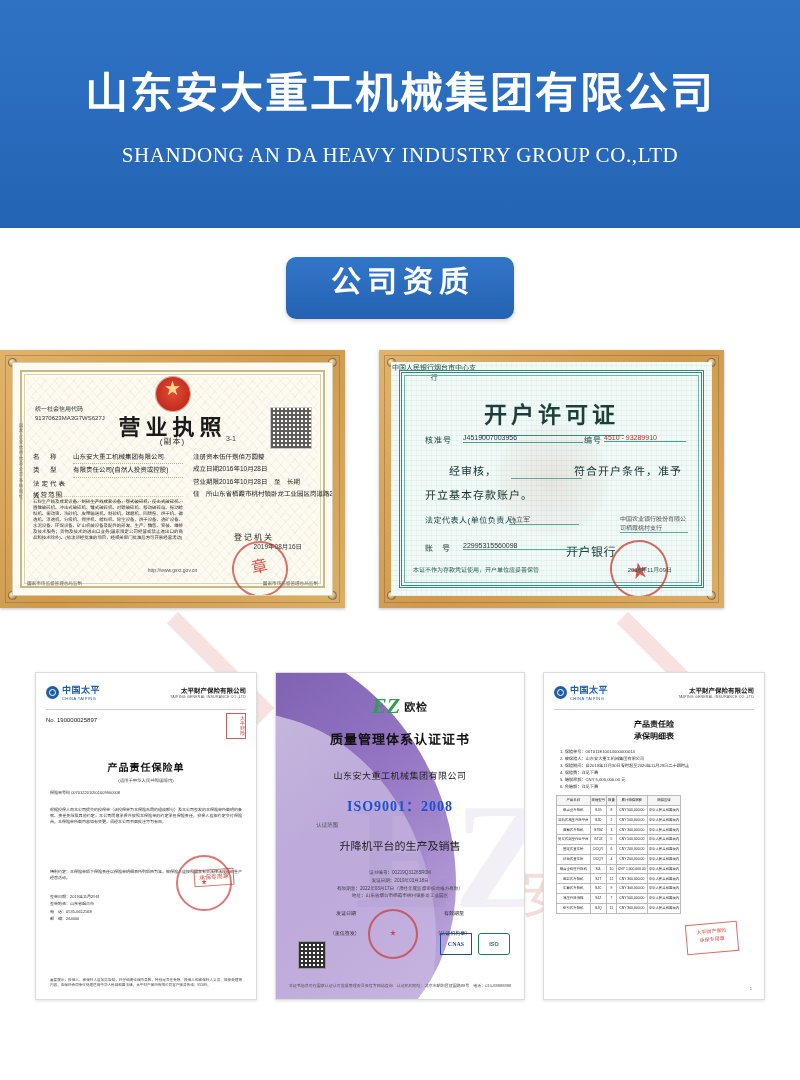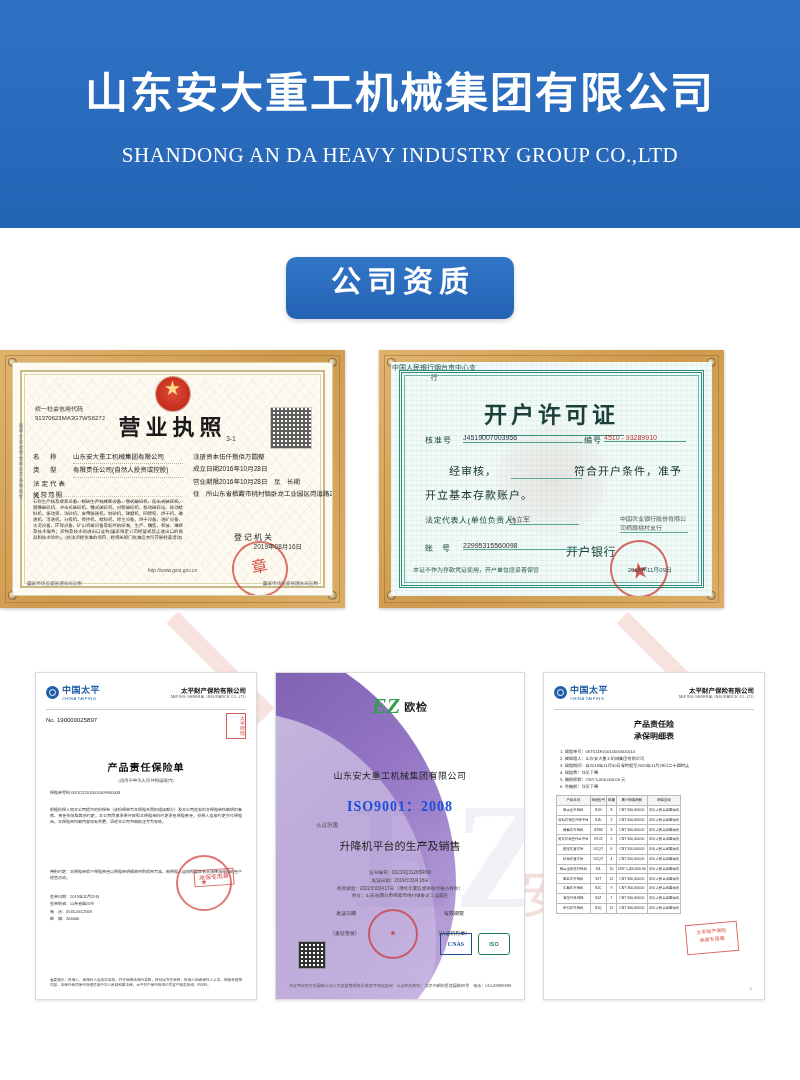--- a/index.html
+++ b/index.html
@@ -871,20 +871,21 @@
       <div class="lic-border2"></div>
       <div class="lic-guilloche"></div>
 
       <div class="lic-code">
         <div>统一社会信用代码</div>
         <div>91370623MA3G7WS627J</div>
       </div>
 
       <div class="lic-emblem"></div>
       <div class="lic-title">营业执照</div>
+      <div class="lic-sub">(副本)</div>
       <div class="lic-sub-right">3-1</div>
       <div class="lic-qr"></div>
 
       <div class="lic-fields">
         <div class="fl">
             <span class="fk">名　称</span>
             <span class="fv">山东安大重工机械集团有限公司</span>
           </div>
         <div class="fl">
             <span class="fk">类　型</span>
@@ -1008,20 +1009,21 @@
   <div class="doc wide iso">
     <div class="iso-swoosh"></div>
     <div class="iso-swoosh2"></div>
     <div class="iso-ghost">EZ</div>
 
     <div class="iso-logo">
       <span class="iso-logo-mark">EZ</span>
       <span class="iso-logo-text">欧检</span>
     </div>
 
+    <div class="iso-title">质量管理体系认证证书</div>
     <div class="iso-company">山东安大重工机械集团有限公司</div>
     <div class="iso-std">ISO9001：2008</div>
     <div class="iso-scope-label">认证范围</div>
     <div class="iso-scope">升降机平台的生产及销售</div>
 
     <div class="iso-meta">
       <div>证书编号：00219Q31265R0M</div>
       <div>发证日期：2019年03月18日</div>
       <div>有效期至：2022年03月17日（须经年度监督审核合格方有效）</div>
       <div>地址：山东省烟台市栖霞市桃村镇卧龙工业园区</div>

